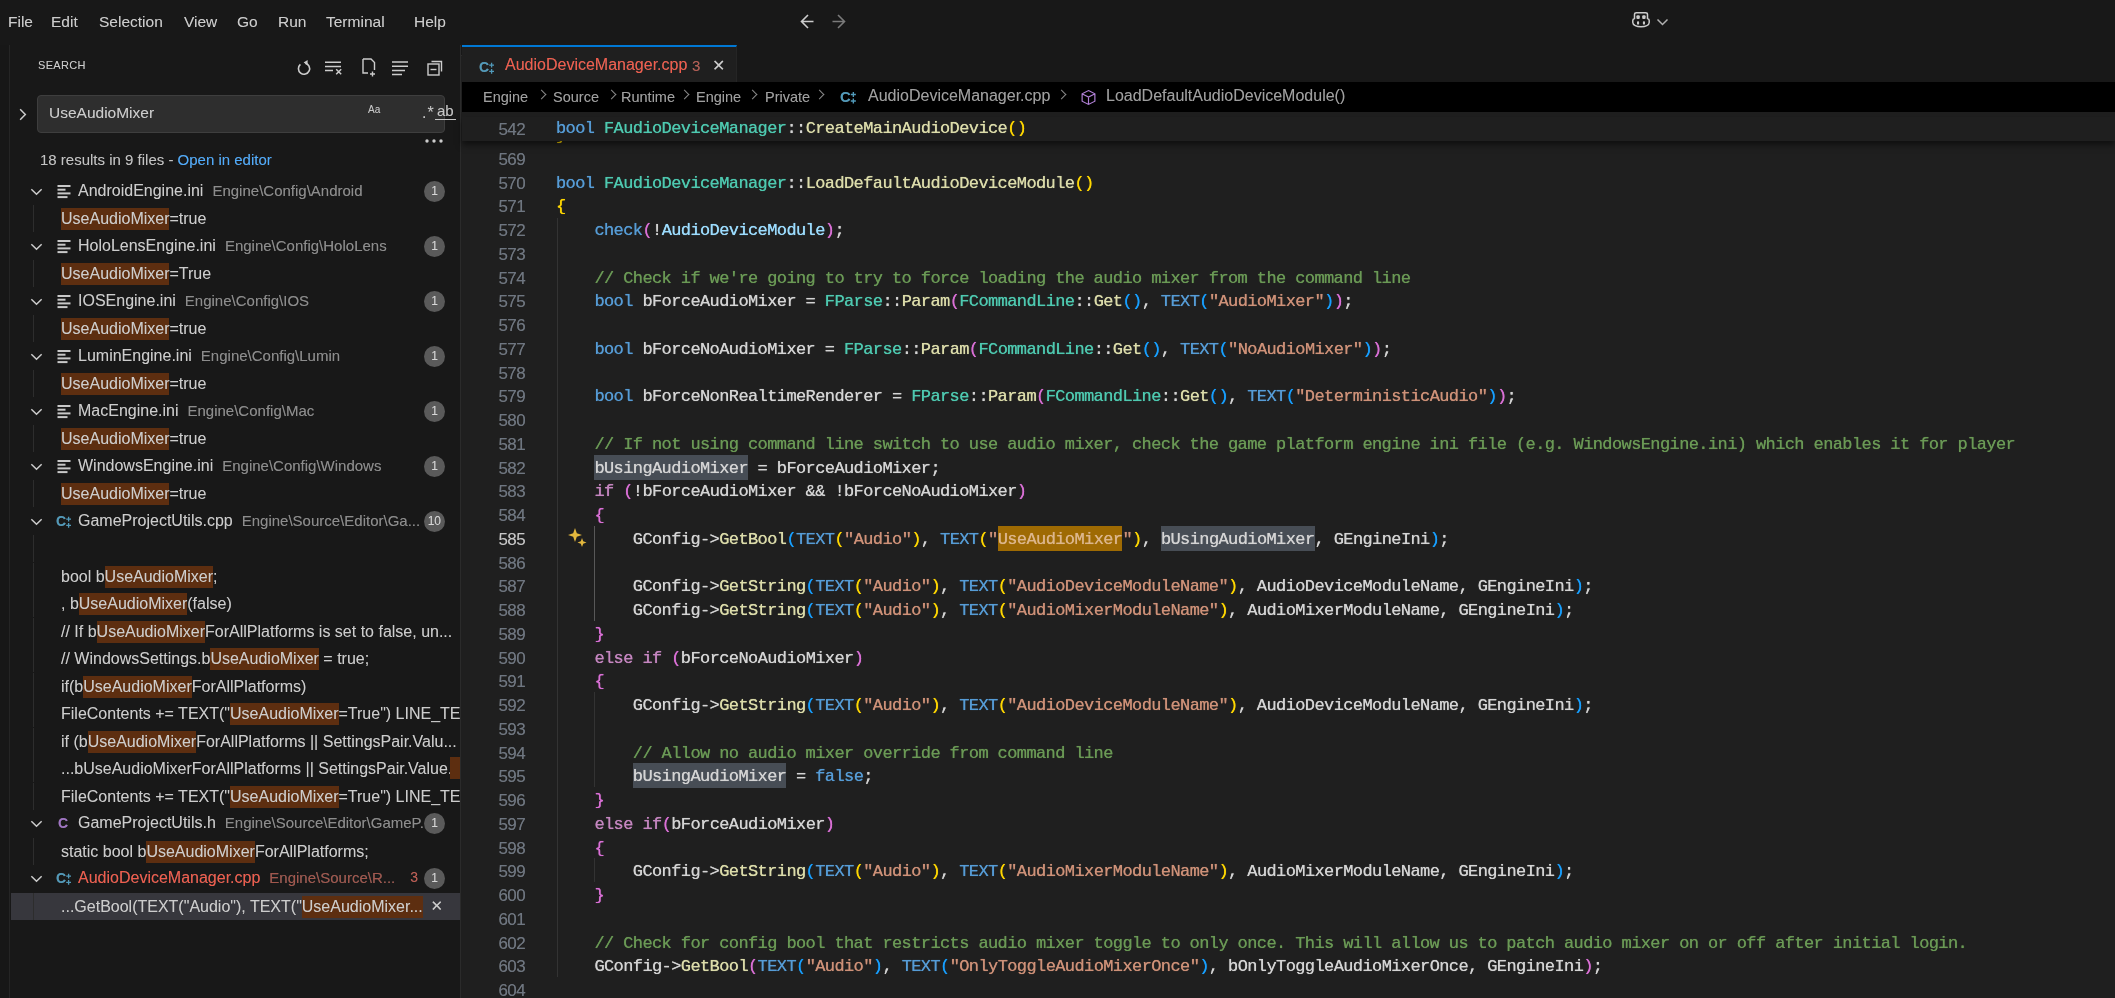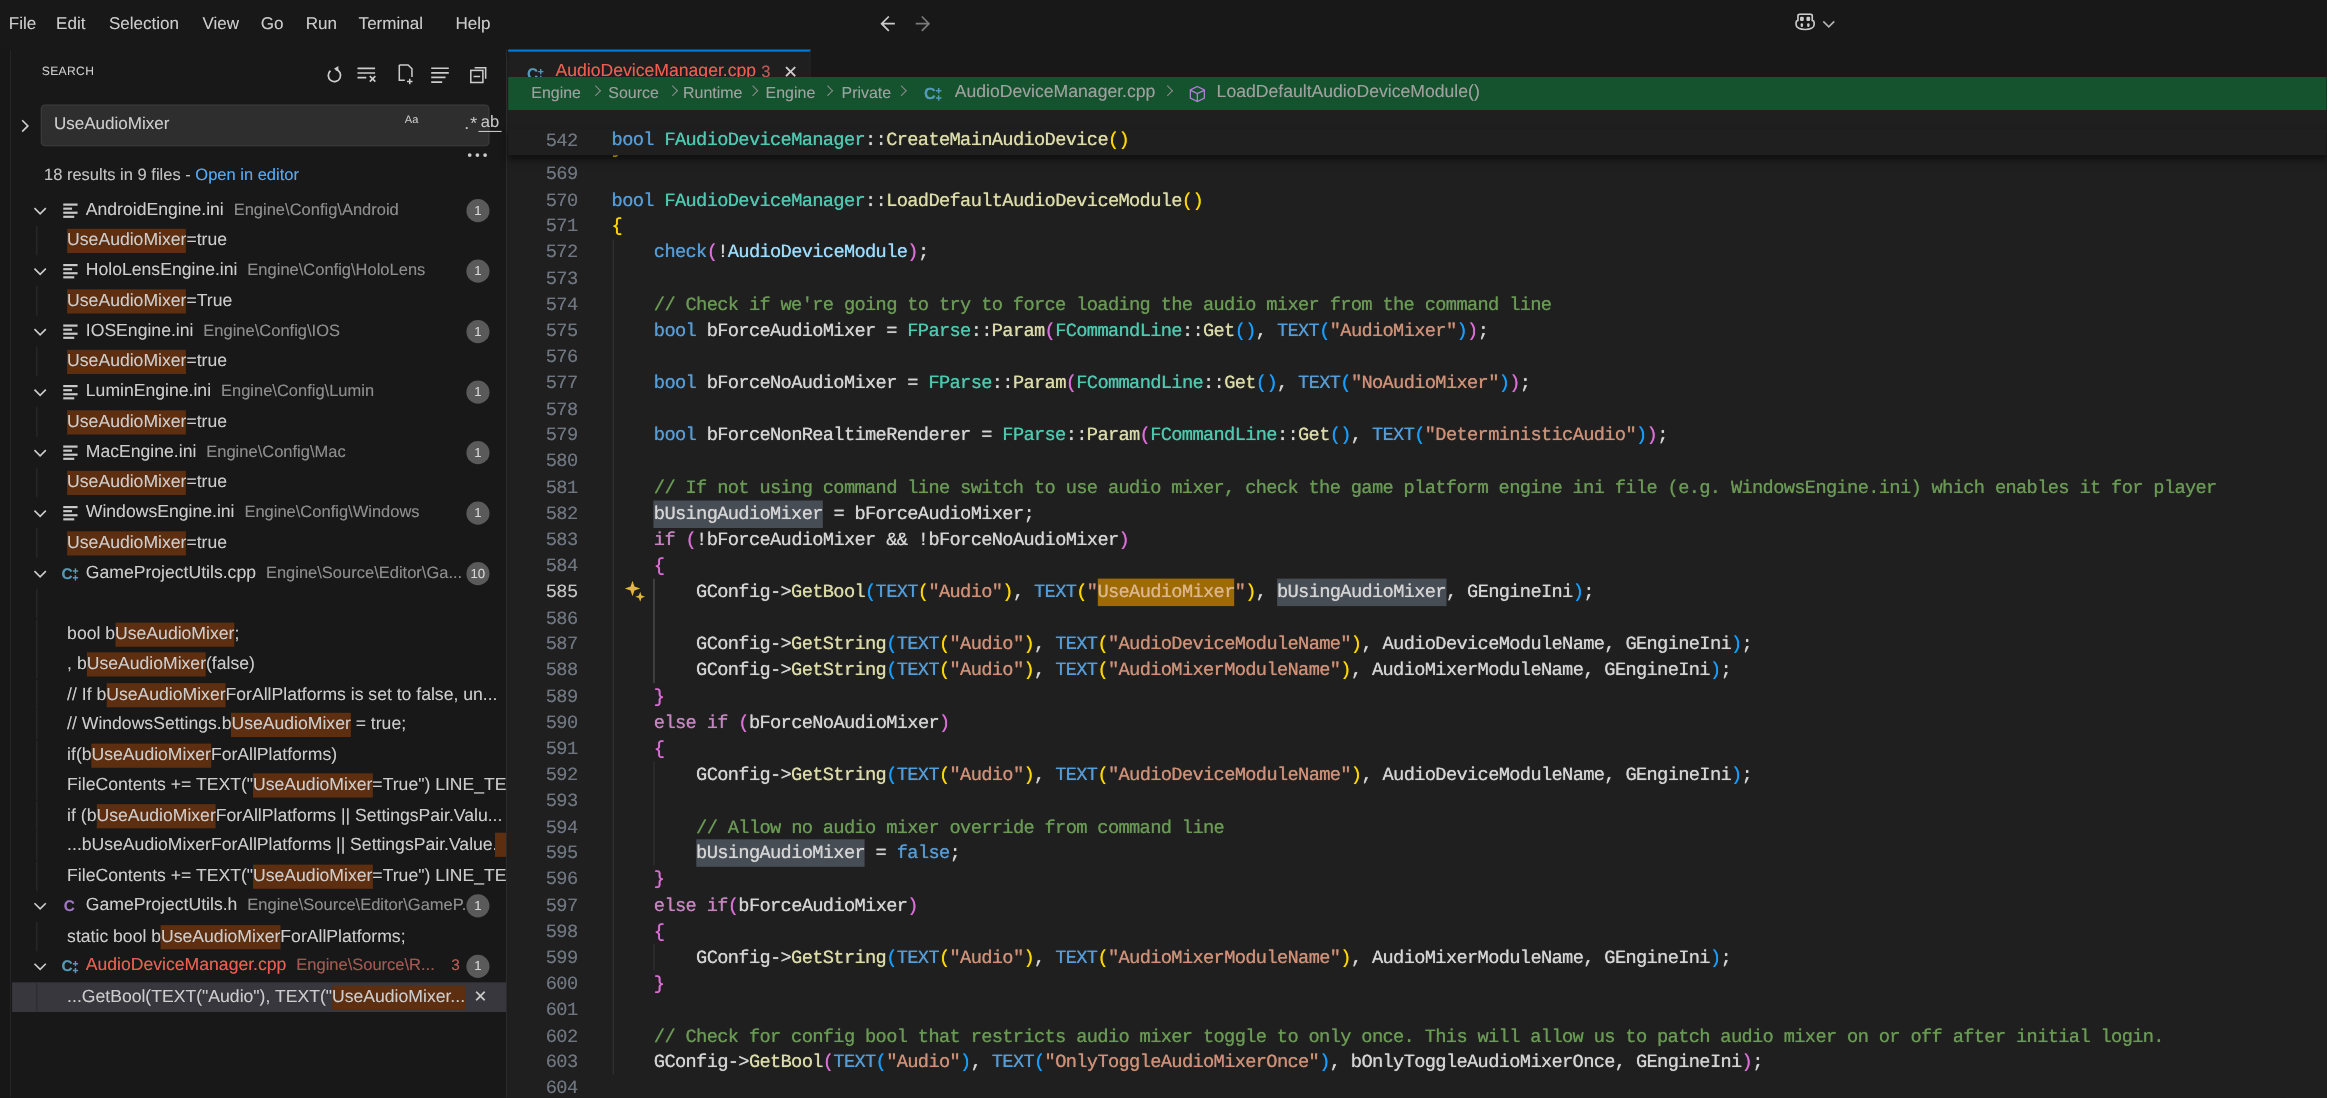--- a/index.html
+++ b/index.html
@@ -44,33 +44,33 @@
 .selrow { background:#37373d; }
 
 
 #editor { position:absolute; left:462px; top:45px; width:1653px; height:953px; background:#1f1f1f; }
 #tabstrip { position:absolute; left:0; top:0; width:1653px; height:43px; background:#181818; }
 #tab { position:absolute; left:0; top:0; width:275px; height:43px; background:#1f1f1f;
   border-top:2px solid #0078d4; border-right:1px solid #252525; }
 #tab .tlabel { position:absolute; left:43px; top:9px; font-size:16px; color:#f15c4c; }
 #tab .terr { position:absolute; left:230px; top:10px; font-size:15px; color:#b85c52; }
 #tab .tclose { position:absolute; left:250px; top:9px; font-size:16px; color:#cccccc; }
-#breadcrumbs { position:absolute; left:0; top:25px; width:1653px; height:30px;
-  background:#14532d; color:#9f9f9f; font-size:15px; }
+#breadcrumbs { position:absolute; left:0; top:37px; width:1653px; height:30px;
+  background:#000000; color:#9f9f9f; font-size:15px; }
 .bc { position:absolute; top:7px; font-size:14.5px; }
 .bcf { font-size:16px; top:5px; }
 .bsep { position:absolute; top:9px; width:7px; height:7px;
   border-right:1.5px solid #8a8a8a; border-top:1.5px solid #8a8a8a;
   transform:rotate(45deg); }
 
 #codewrap { position:absolute; left:0; top:95px; width:1653px; height:858px; overflow:hidden; }
 #codeinner { position:absolute; left:0; top:-17px; width:1653px; }
 .cl { position:relative; height:23.75px; width:1653px; }
 .num { position:absolute; left:0; top:3px; width:63px; text-align:right;
-  font-family:Liberation Mono, monospace; font-size:17px; letter-spacing:-0.602px; color:#6e7681; }
+  font-family:Liberation Sans, sans-serif; font-size:17px; letter-spacing:-0.602px; color:#6e7681; }
 .code { position:absolute; left:94px; top:3px; font-family:"Liberation Mono", monospace;
   font-size:17px; letter-spacing:-0.602px; color:#d4d4d4; white-space:pre; text-shadow:0 0 .7px currentColor; }
 #sticky { position:absolute; left:0; top:72px; width:1653px; height:23.72px; background:#1f1f1f;
   box-shadow:0 4px 6px rgba(0,0,0,.5); z-index:5; }
 .k{color:#569cd6} .c{color:#c586c0} .t{color:#4ec9b0} .f{color:#dcdcaa}
 .s{color:#ce9178} .cm{color:#6a9955} .m{color:#9cdcfe}
 .b1{color:#ffd700} .b2{color:#da70d6} .b3{color:#179fff}
 .fm { background:#9e6a03; color:#dcb68c; padding:4px 0 2px; }
 .wh { background:#474d55; padding:4px 0 2px; }
 .iguide { position:absolute; width:1px; background:#333333; z-index:1; }

